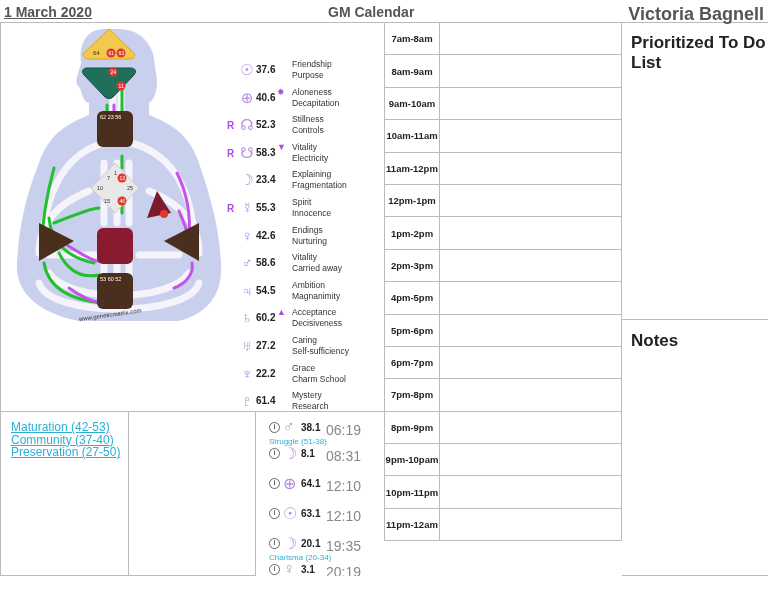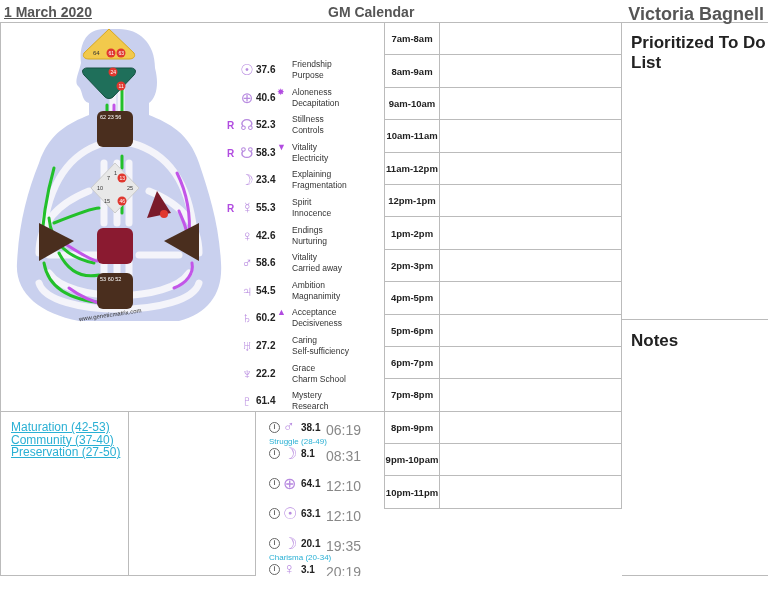--- a/index.html
+++ b/index.html
@@ -307,20 +307,24 @@
       <div class="content"></div>
     </div>
   <div class="slot">
       <div class="time">9pm-10pam</div>
       <div class="content"></div>
     </div>
   <div class="slot">
       <div class="time">10pm-11pm</div>
       <div class="content"></div>
     </div>
+  <div class="slot">
+      <div class="time">11pm-12am</div>
+      <div class="content"></div>
+    </div>
 </div>
 
 <div class="todo">
   <span class="ttl">Prioritized To Do List</span>
 </div>
 
 <div class="notes">
   <span class="ttl">Notes</span>
 </div>
 
@@ -335,21 +339,21 @@
 <div class="bottom-mid"></div>
 
 <div class="transits">
   <div style="height:9px"></div>
   <div class="transit-row">
     <span class="opt">i</span>
     <span class="tg">♂</span>
     <span class="tv">38.1</span>
     <span class="tt">06:19</span>
   </div>
-  <div class="transit-label">Struggle (28-49)</div>
+  <div class="transit-label">Struggle (51-38)</div>
   <div class="transit-row">
     <span class="opt">i</span>
     <span class="tg">☽</span>
     <span class="tv">8.1</span>
     <span class="tt">08:31</span>
   </div>
   <div class="transit-gap"></div>
   <div class="transit-row">
     <span class="opt">i</span>
     <span class="tg">⊕</span>

